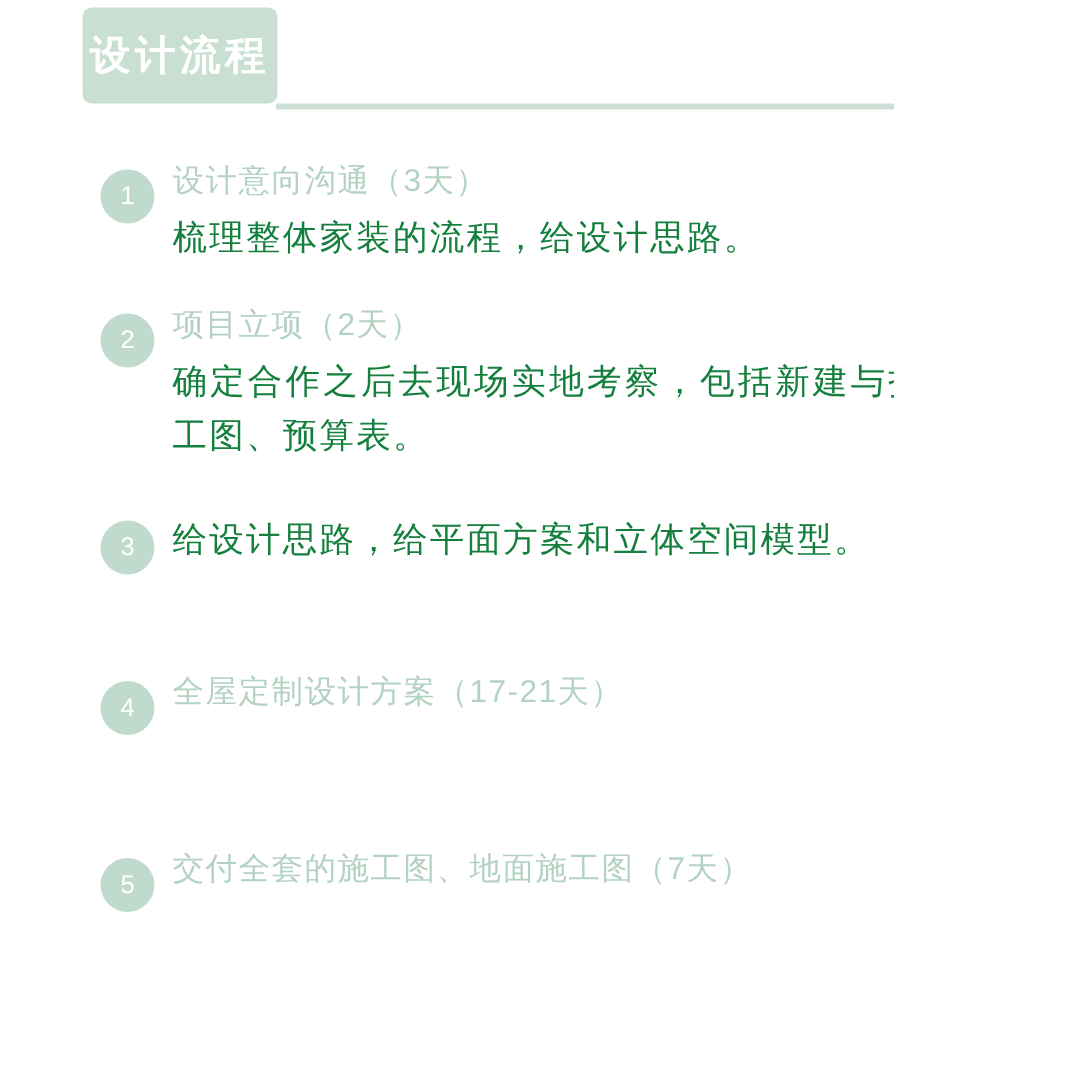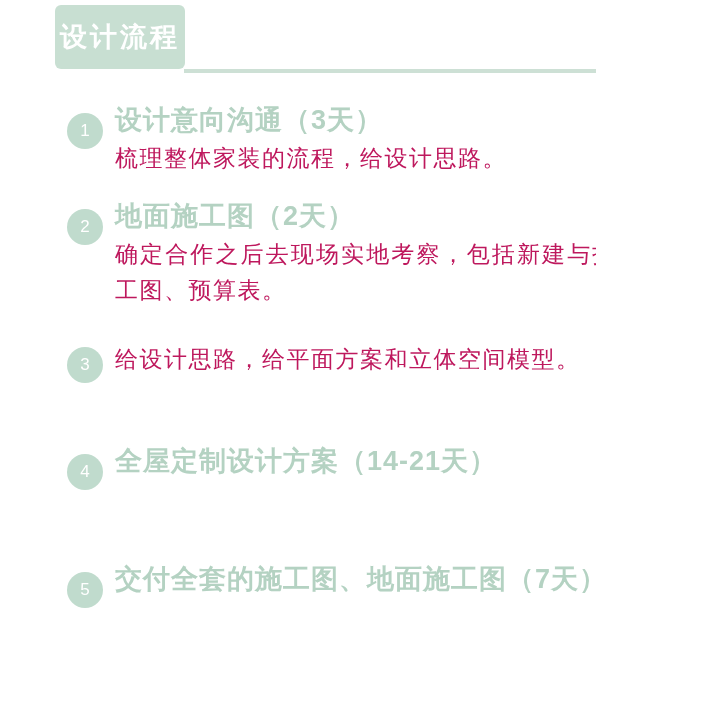--- a/index.html
+++ b/index.html
@@ -57,29 +57,29 @@
     align-items: center;
     justify-content: center;
     font-size: 17px;
   }
   .step .content {
     margin-left: 48px;
     width: 552px;
   }
   .step .title {
     color: #b4d2c2;
-    font-weight: bold;
-    font-size: 27px;
+    font-weight: normal;
+    font-size: 21px;
     line-height: 33px;
     letter-spacing: 1px;
     white-space: nowrap;
   }
   .step .body {
     margin-top: 3px;
-    color: #be185d;
+    color: #15803d;
     font-size: 23px;
     line-height: 36px;
     letter-spacing: 1.5px;
     text-align: justify;
   }
   .step-1 { top: 104px; }
   .step-2 { top: 200px; }
   .step-3 { top: 338px; }
   .step-4 { top: 445px; }
   .step-5 { top: 563px; }
@@ -107,36 +107,36 @@
     <div class="num">1</div>
     <div class="content">
       <div class="title">设计意向沟通（3天）</div>
       <div class="body">梳理整体家装的流程，给设计思路。</div>
     </div>
   </div>
 
   <div class="step step-2">
     <div class="num">2</div>
     <div class="content">
-      <div class="title">地面施工图（2天）</div>
+      <div class="title">项目立项（2天）</div>
       <div class="body">确定合作之后去现场实地考察，包括新建与拆除施工图、预算表。</div>
     </div>
   </div>
 
   <div class="step step-3">
     <div class="num">3</div>
     <div class="content">
       <div class="body">给设计思路，给平面方案和立体空间模型。</div>
     </div>
   </div>
 
   <div class="step step-4">
     <div class="num">4</div>
     <div class="content">
-      <div class="title">全屋定制设计方案（14-21天）</div>
+      <div class="title">全屋定制设计方案（17-21天）</div>
     </div>
   </div>
 
   <div class="step step-5">
     <div class="num">5</div>
     <div class="content">
       <div class="title">交付全套的施工图、地面施工图（7天）</div>
     </div>
   </div>
 

